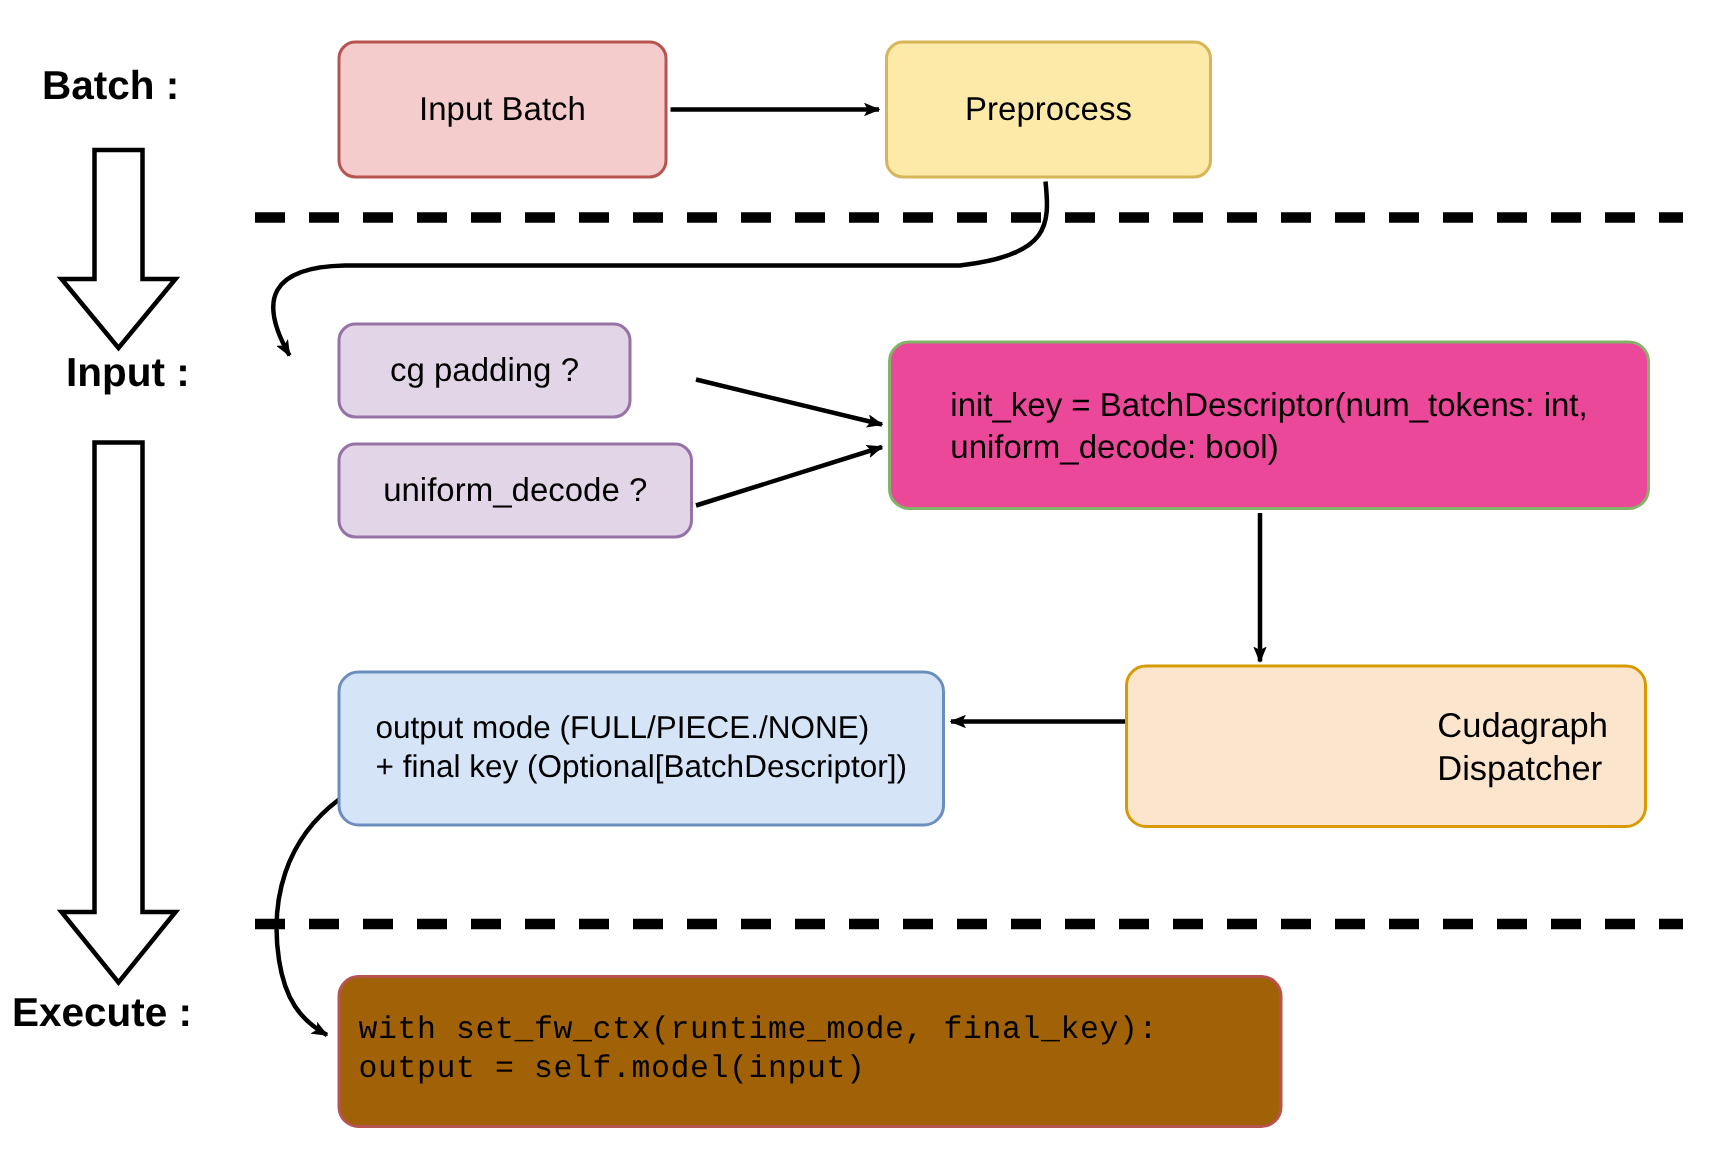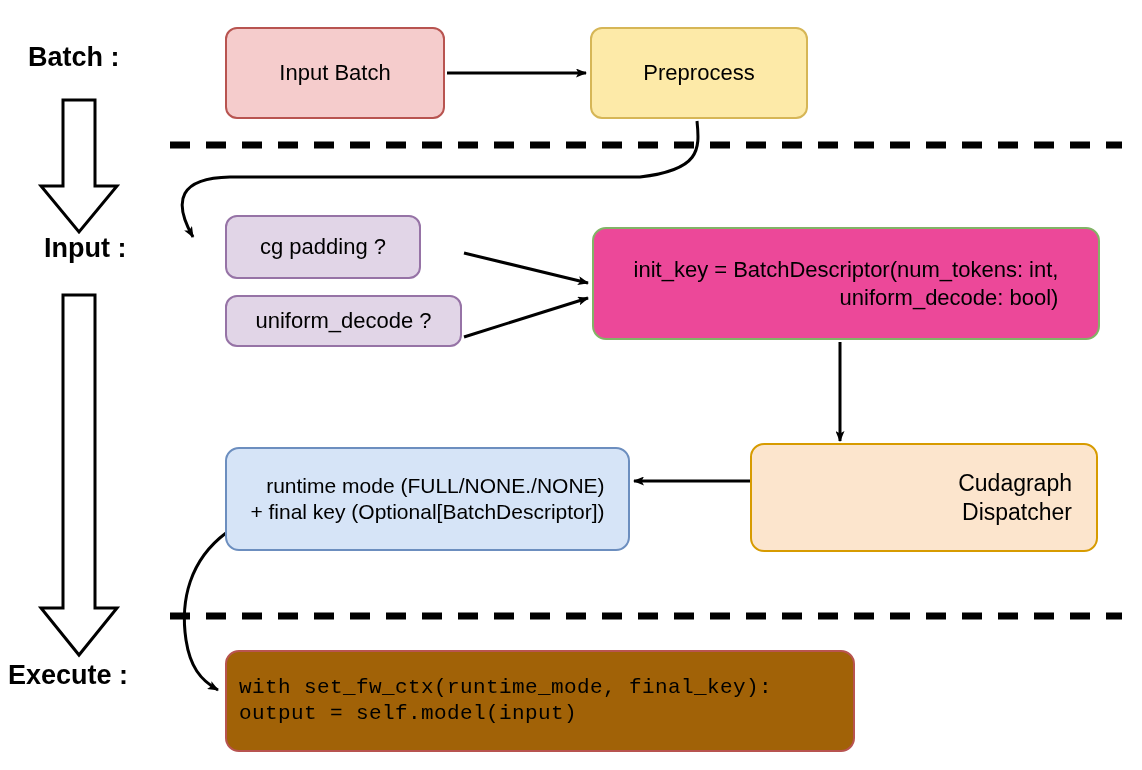--- a/index.html
+++ b/index.html
@@ -32,21 +32,21 @@
     color: #000000;
     white-space: nowrap;
     letter-spacing: 0px;
   }
   .node {
     position: absolute;
     box-sizing: border-box;
     display: flex;
     align-items: center;
     justify-content: center;
-    text-align: right;
+    text-align: left;
     border-radius: 12px;
     border-width: 2px;
     border-style: solid;
     color: #000000;
     line-height: 1.25;
   }
   .node-text {
     display: block;
     white-space: pre-line;
   }
@@ -62,21 +62,21 @@
     border-color: #d6b656;
     font-size: 22px;
   }
   .n-cg-padding {
     left: 225px; top: 215px; width: 196px; height: 64px;
     background: #e1d5e7;
     border-color: #9673a6;
     font-size: 22px;
   }
   .n-uniform-decode {
-    left: 225px; top: 295px; width: 237px; height: 52px;
+    left: 225px; top: 295px; width: 237px; height: 64px;
     background: #e1d5e7;
     border-color: #9673a6;
     font-size: 22px;
   }
   .n-init-key {
     left: 592px; top: 227px; width: 508px; height: 113px;
     background: #ec4899;
     border-color: #82b366;
     font-size: 22px;
     border-radius: 14px;
@@ -172,21 +172,21 @@
   <div class="node n-uniform-decode">
     <span class="node-text">uniform_decode ?</span>
   </div>
 
   <div class="node n-init-key">
     <span class="node-text">init_key = BatchDescriptor(num_tokens: int,
 uniform_decode: bool)</span>
   </div>
 
   <div class="node n-runtime-mode">
-    <span class="node-text">runtime mode (FULL/NONE./NONE)
+    <span class="node-text">output mode (FULL/PIECE./NONE)
 + final key (Optional[BatchDescriptor])</span>
   </div>
 
   <div class="node n-dispatch">
     <span class="node-text">Dispatch</span>
   </div>
 
   <div class="node n-cudagraph-dispatcher">
     <span class="node-text">Cudagraph
 Dispatcher</span>

